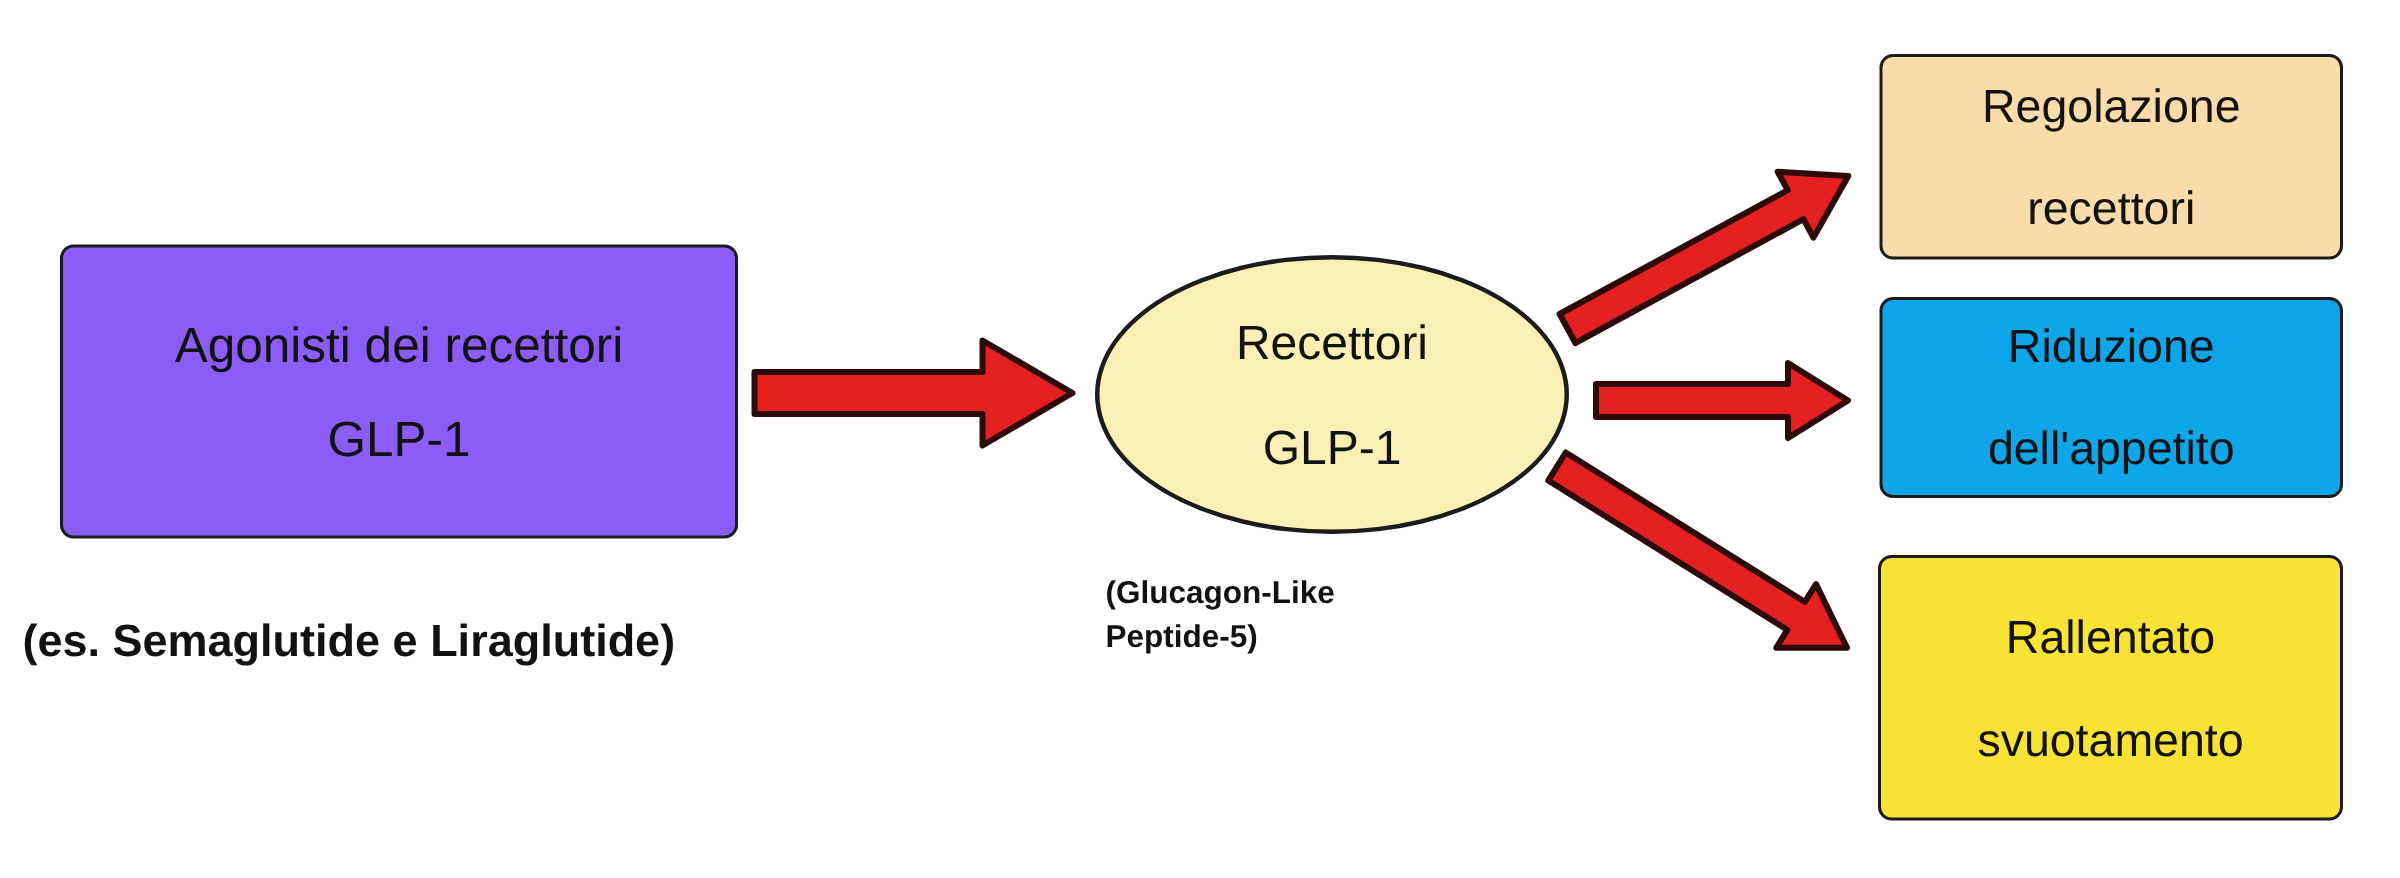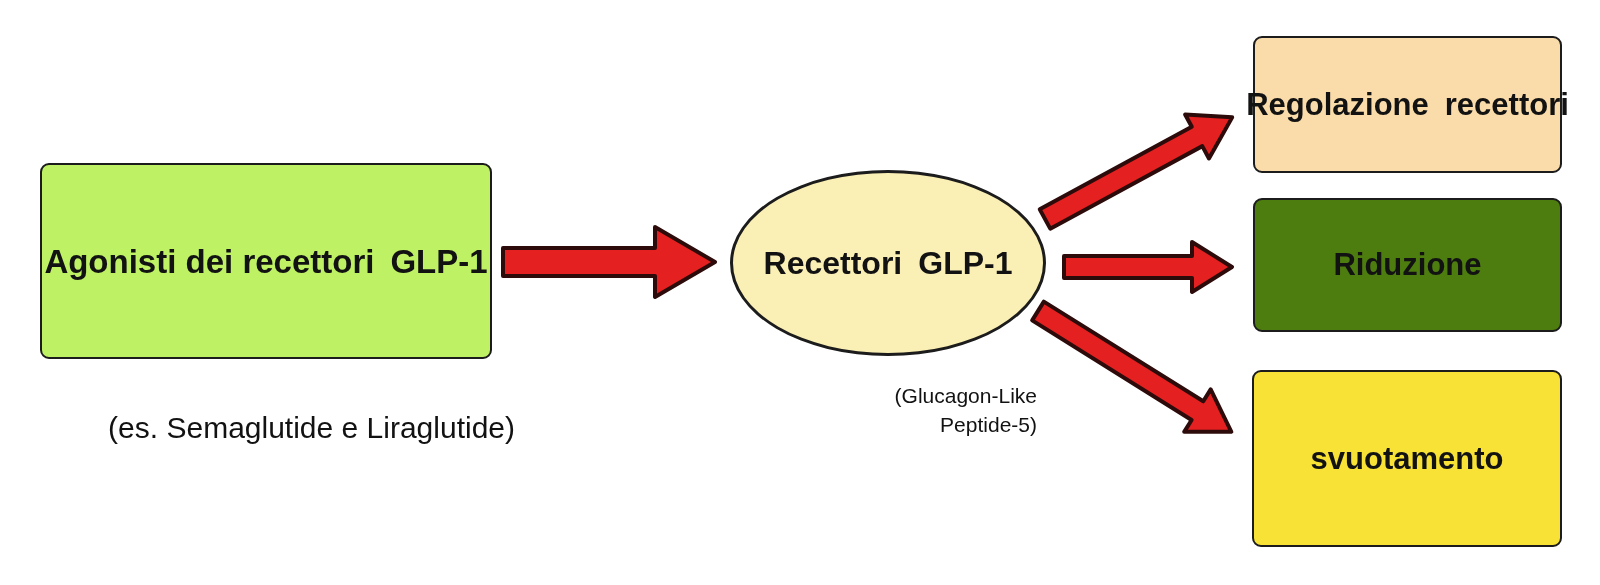--- a/index.html
+++ b/index.html
@@ -19,57 +19,57 @@
   }
   .arrow {
     stroke: var(--arrow-stroke, #2d0b0b);
     stroke-width: 4;
     stroke-linejoin: round;
     stroke-linecap: round;
   }
   .node {
     position: absolute;
     display: flex;
-    flex-direction: row;
+    flex-direction: column;
     justify-content: center;
     align-items: center;
     text-align: center;
-    font-weight: bold;
+    font-weight: normal;
     border: 3px solid var(--border, #1c1c1c);
     box-sizing: border-box;
     gap: 16px;
   }
   .box { border-radius: 9px; border-width: 2.5px; }
   .line { display: block; }
   #source-box   { left: 40px;   top: 163px; width: 452px; height: 196px; font-size: 33px; line-height: 47px; }
   #center-ellipse { left: 730px; top: 170px; width: 316px; height: 186px; border-radius: 50%; font-size: 32px; line-height: 54px; }
   #effect-0 { left: 1253px; top: 36px;  width: 309px; height: 137px; font-size: 31px; line-height: 52px; }
   #effect-1 { left: 1253px; top: 198px; width: 309px; height: 134px; font-size: 31px; line-height: 52px; }
   #effect-2 { left: 1252px; top: 370px; width: 310px; height: 177px; font-size: 31px; line-height: 53px; }
   .caption {
     position: absolute;
-    text-align: right;
-    font-weight: normal;
+    text-align: left;
+    font-weight: bold;
   }
   #source-caption { left: 15px;  top: 410px; width: 500px; font-size: 30px; line-height: 36px; }
   #center-caption { left: 737px; top: 381px; width: 300px; font-size: 21px; line-height: 29px; }
 </style>
 </head>
 <body>
 
 <div class="canvas">
 
   <svg class="arrows-layer" viewBox="0 0 1600 585" aria-hidden="true">
     <polygon class="arrow" transform="translate(503,262)" points="0,-14 152,-14 152,-35 212,0 152,35 152,14 0,14" fill="#e52020"></polygon>
     <polygon class="arrow" transform="translate(1045,219) rotate(-28.5)" points="0,-11 173,-11 173,-25 213,0 173,25 173,11 0,11" fill="#e52020"></polygon>
     <polygon class="arrow" transform="translate(1064,267)" points="0,-11 128,-11 128,-25 168,0 128,25 128,11 0,11" fill="#e52020"></polygon>
     <polygon class="arrow" transform="translate(1038,311) rotate(32)" points="0,-11 188,-11 188,-25 228,0 188,25 188,11 0,11" fill="#e52020"></polygon>
   </svg>
 
-  <div class="node box" id="source-box" style="background-color: #bef264;">
+  <div class="node box" id="source-box" style="background-color: #8b5cf6;">
     <span class="line">Agonisti dei recettori</span>
     <span class="line">GLP-1</span>
   </div>
 
   <div class="caption" id="source-caption">(es. Semaglutide e Liraglutide)</div>
 
   <div class="node" id="center-ellipse" style="background-color: rgb(250, 240, 181);">
     <span class="line">Recettori</span>
     <span class="line">GLP-1</span>
   </div>
@@ -77,21 +77,23 @@
   <div class="caption" id="center-caption">
     <span class="line">(Glucagon-Like</span>
     <span class="line">Peptide-5)</span>
   </div>
 
   <div class="node box" id="effect-0" style="background-color: rgb(250, 220, 170);">
     <span class="line">Regolazione</span>
     <span class="line">recettori</span>
   </div>
 
-  <div class="node box" id="effect-1" style="background-color: #4d7c0f;">
+  <div class="node box" id="effect-1" style="background-color: #0ea5e9;">
     <span class="line">Riduzione</span>
+    <span class="line">dell'appetito</span>
   </div>
 
   <div class="node box" id="effect-2" style="background-color: rgb(247, 226, 53);">
+    <span class="line">Rallentato</span>
     <span class="line">svuotamento</span>
   </div>
 
 </div>
 
 </body></html>

